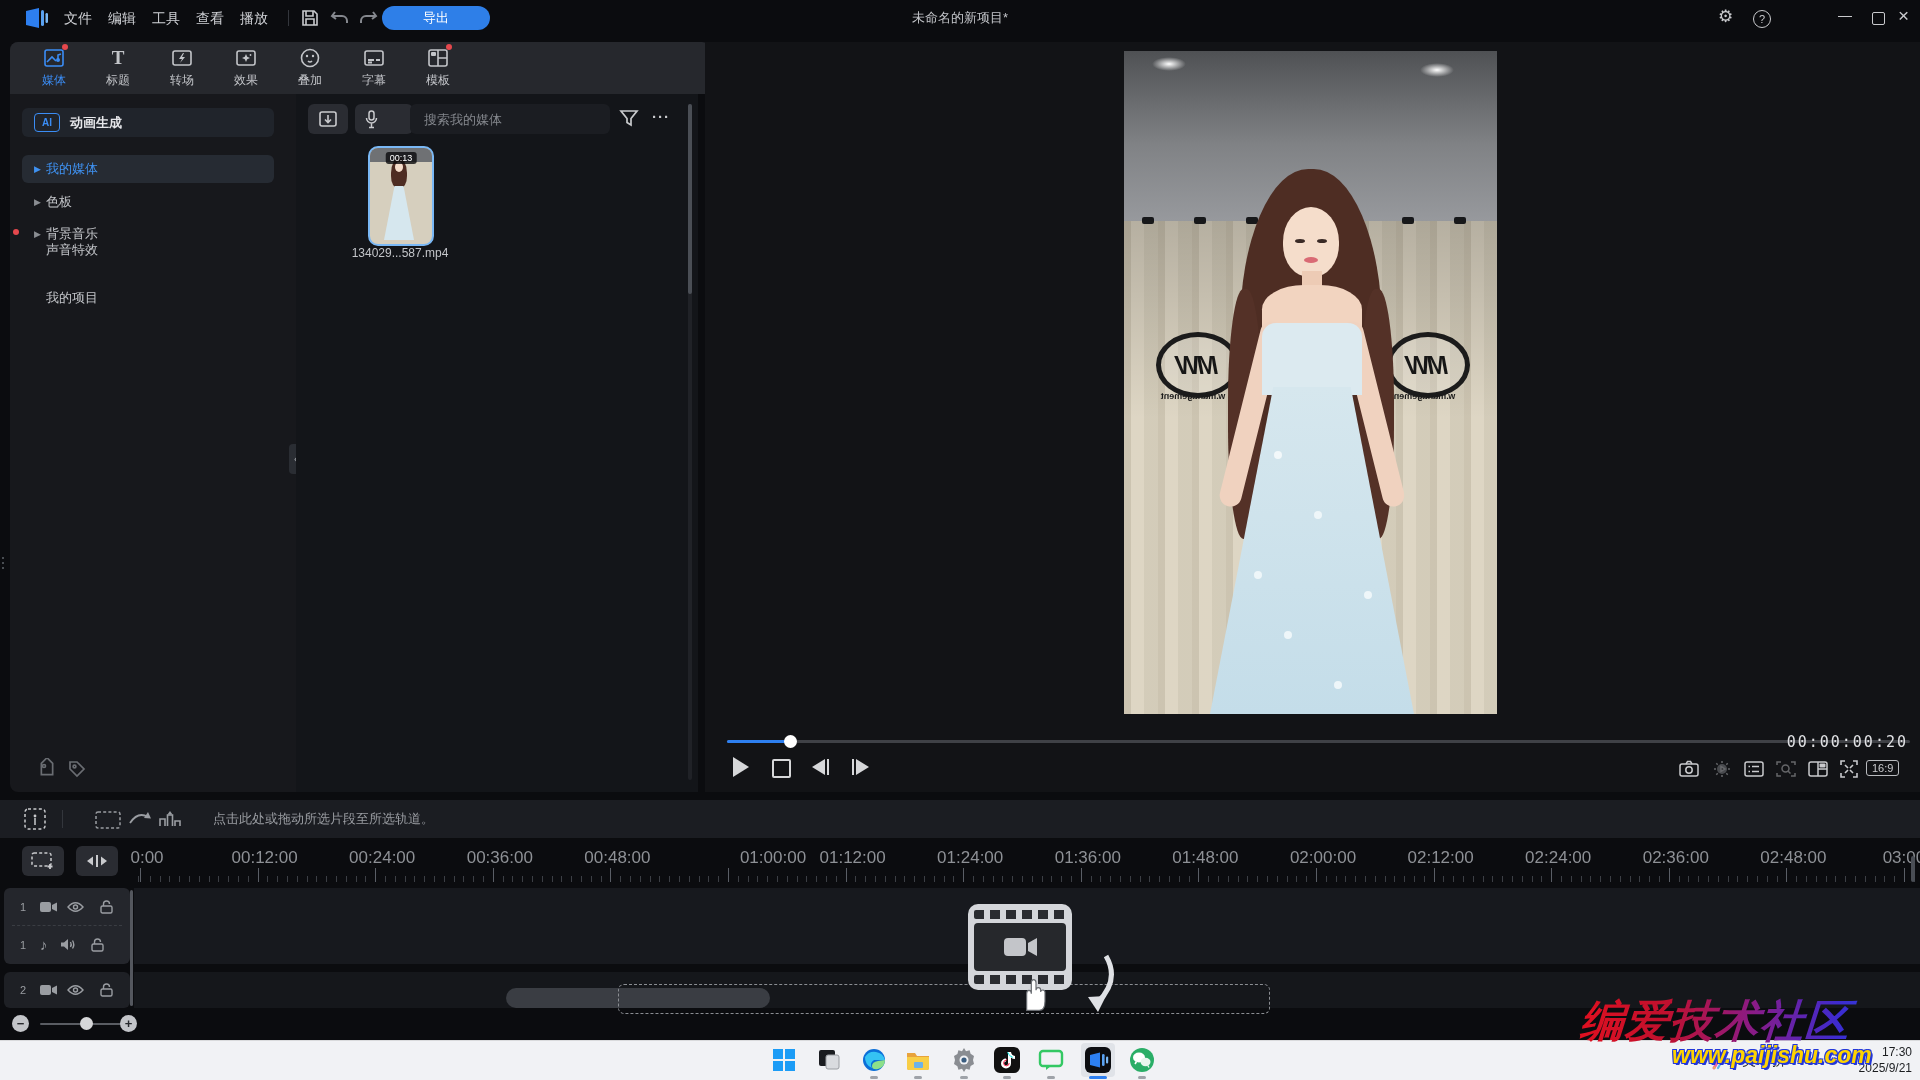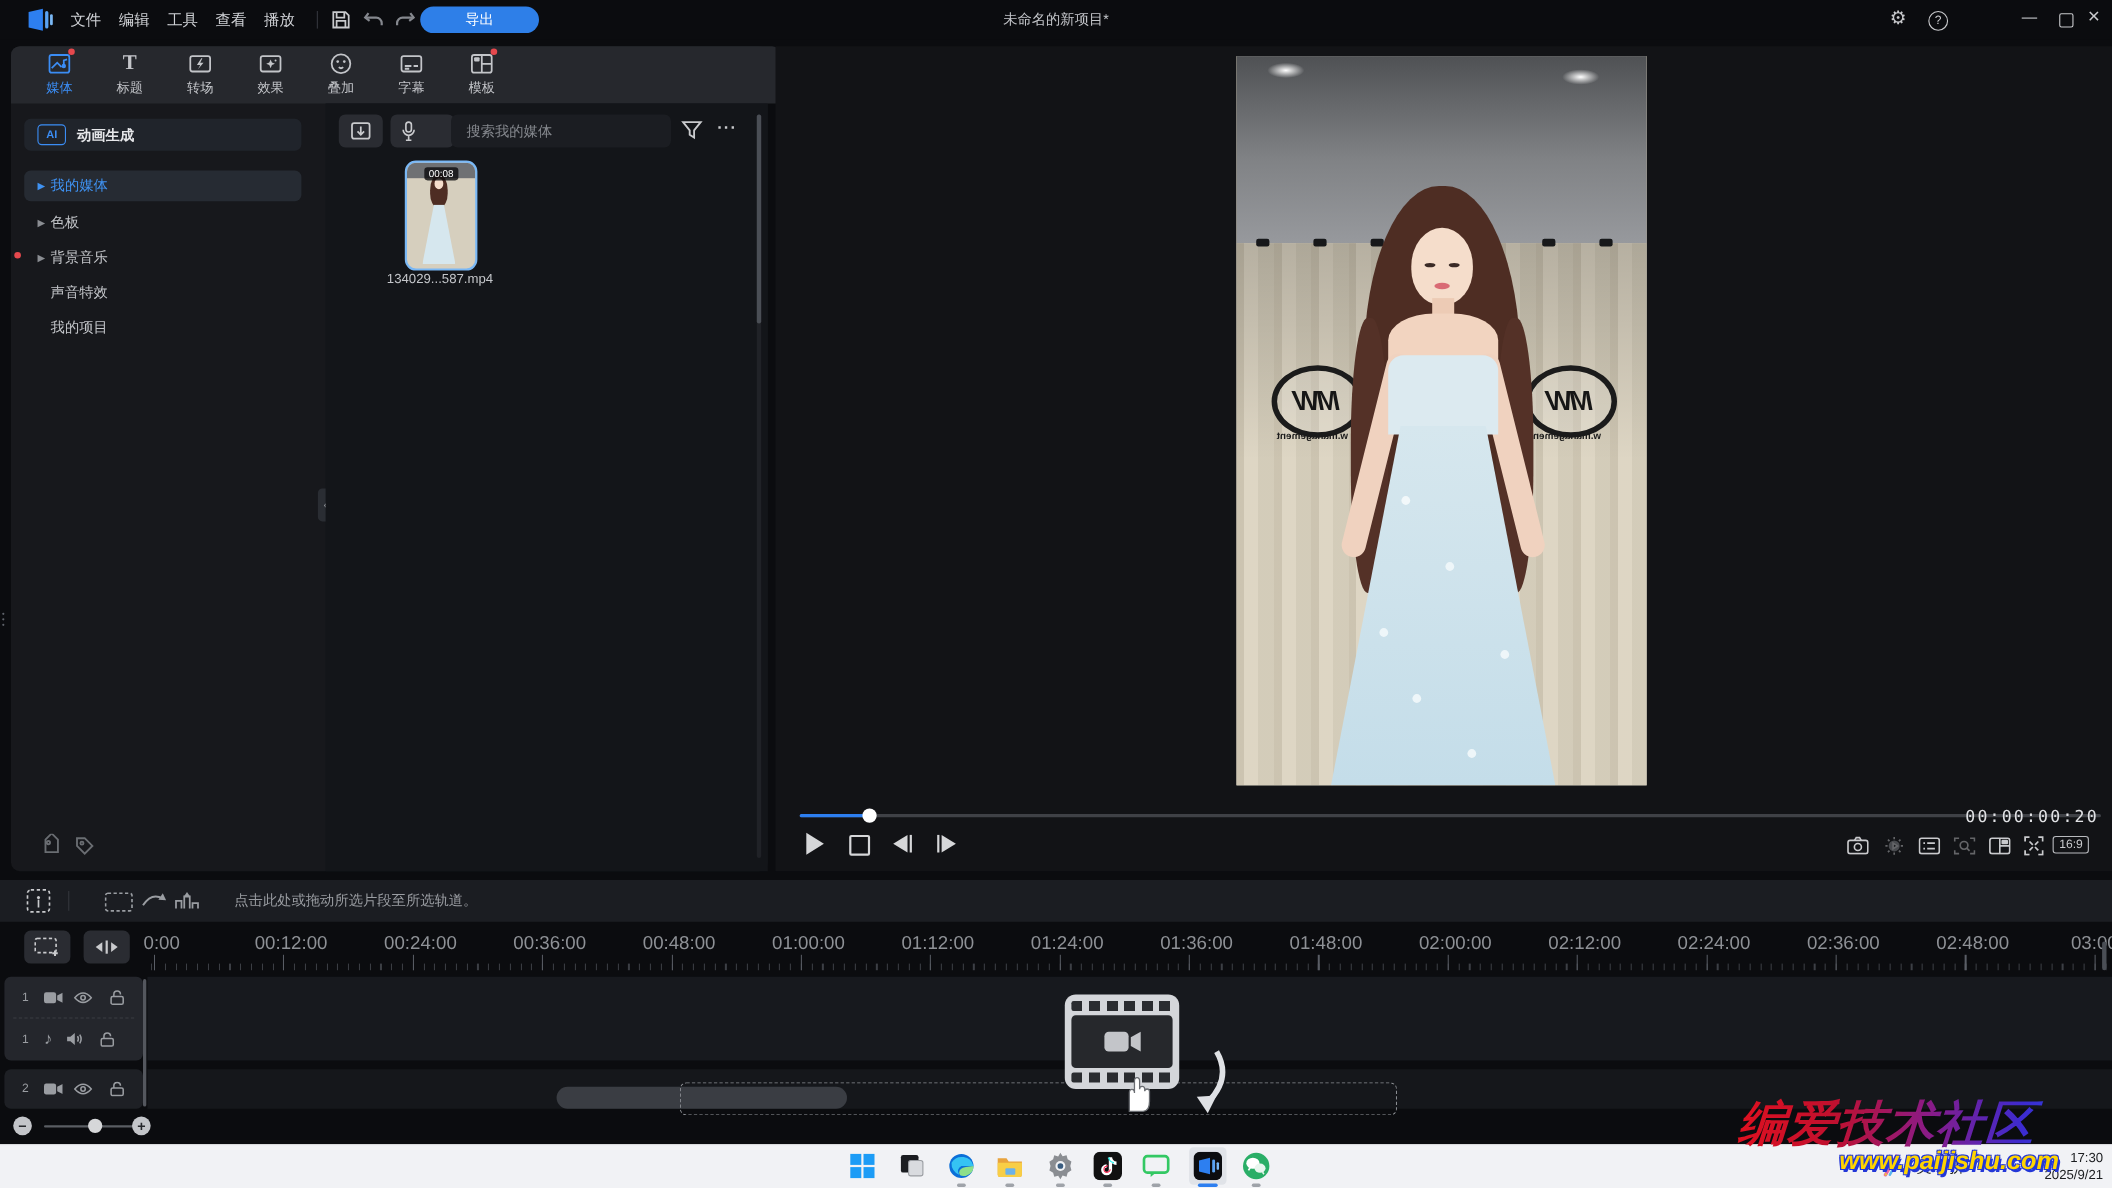--- a/index.html
+++ b/index.html
@@ -275,21 +275,21 @@
   </div>
   <div class="abs side-row" style="top:188px">
     <span class="exp">▶</span>
     <span>色板</span>
   </div>
   <div class="abs red-dot" style="left:13px;top:229px"></div>
   <div class="abs side-row" style="top:220px">
     <span class="exp">▶</span>
     <span>背景音乐</span>
   </div>
-  <div class="abs side-row" style="top:252px">
+  <div class="abs side-row" style="top:236px">
     <span class="exp"></span>
     <span>声音特效</span>
   </div>
   <div class="abs side-row" style="top:284px">
     <span class="exp"></span>
     <span>我的项目</span>
   </div>
 
   <div class="abs" style="left:36px;top:758px">
     <svg width="22" height="22" viewBox="0 0 22 22" fill="none" stroke="#6a6d72" stroke-width="1.7">
@@ -327,21 +327,21 @@
     <svg width="22" height="22" viewBox="0 0 22 22" fill="none" stroke="#c9cacd" stroke-width="1.7">
         <path d="M3 4 h16 L13 11.5 V18 l-4 -2.5 V11.5 z"></path>
       </svg>
   </div>
   <div class="abs more-dots" style="left:652px;top:108px">···</div>
   <div class="abs v-scroll">
       <span class="thumb abs"></span>
     </div>
 
   <div class="abs clip-card">
-    <span class="dur-badge">00:08</span>
+    <span class="dur-badge">00:13</span>
     <span class="thumb-art-ceil"></span>
     <span class="thumb-hair"></span>
     <span class="thumb-face"></span>
     <span class="thumb-dress"></span>
   </div>
   <div class="abs clip-name">134029...587.mp4</div>
 
   <div class="abs grip">
       <i></i>
       <i></i>
@@ -481,21 +481,21 @@
         <polygon points="21,7 15,2.5 15,11.5"></polygon>
       </svg>
   </div>
 
   <div class="abs ruler-labels">
       <span class="ruler-label" style="left: 147px;">0:00</span>
       <span class="ruler-label" style="left: 264.6px;">00:12:00</span>
       <span class="ruler-label" style="left: 382.2px;">00:24:00</span>
       <span class="ruler-label" style="left: 499.8px;">00:36:00</span>
       <span class="ruler-label" style="left: 617.4px;">00:48:00</span>
-      <span class="ruler-label" style="left: 735px;">01:00:00</span>
+      <span class="ruler-label" style="left: 773px;">01:00:00</span>
       <span class="ruler-label" style="left: 852.6px;">01:12:00</span>
       <span class="ruler-label" style="left: 970.2px;">01:24:00</span>
       <span class="ruler-label" style="left: 1087.8px;">01:36:00</span>
       <span class="ruler-label" style="left: 1205.4px;">01:48:00</span>
       <span class="ruler-label" style="left: 1323px; text-align: right;">02:00:00</span>
       <span class="ruler-label" style="left: 1440.6px;">02:12:00</span>
       <span class="ruler-label" style="left: 1558.2px;">02:24:00</span>
       <span class="ruler-label" style="left: 1675.8px;">02:36:00</span>
       <span class="ruler-label" style="left: 1793.4px;">02:48:00</span>
       <span class="ruler-label" style="left: 1911px;">03:00:0</span>

